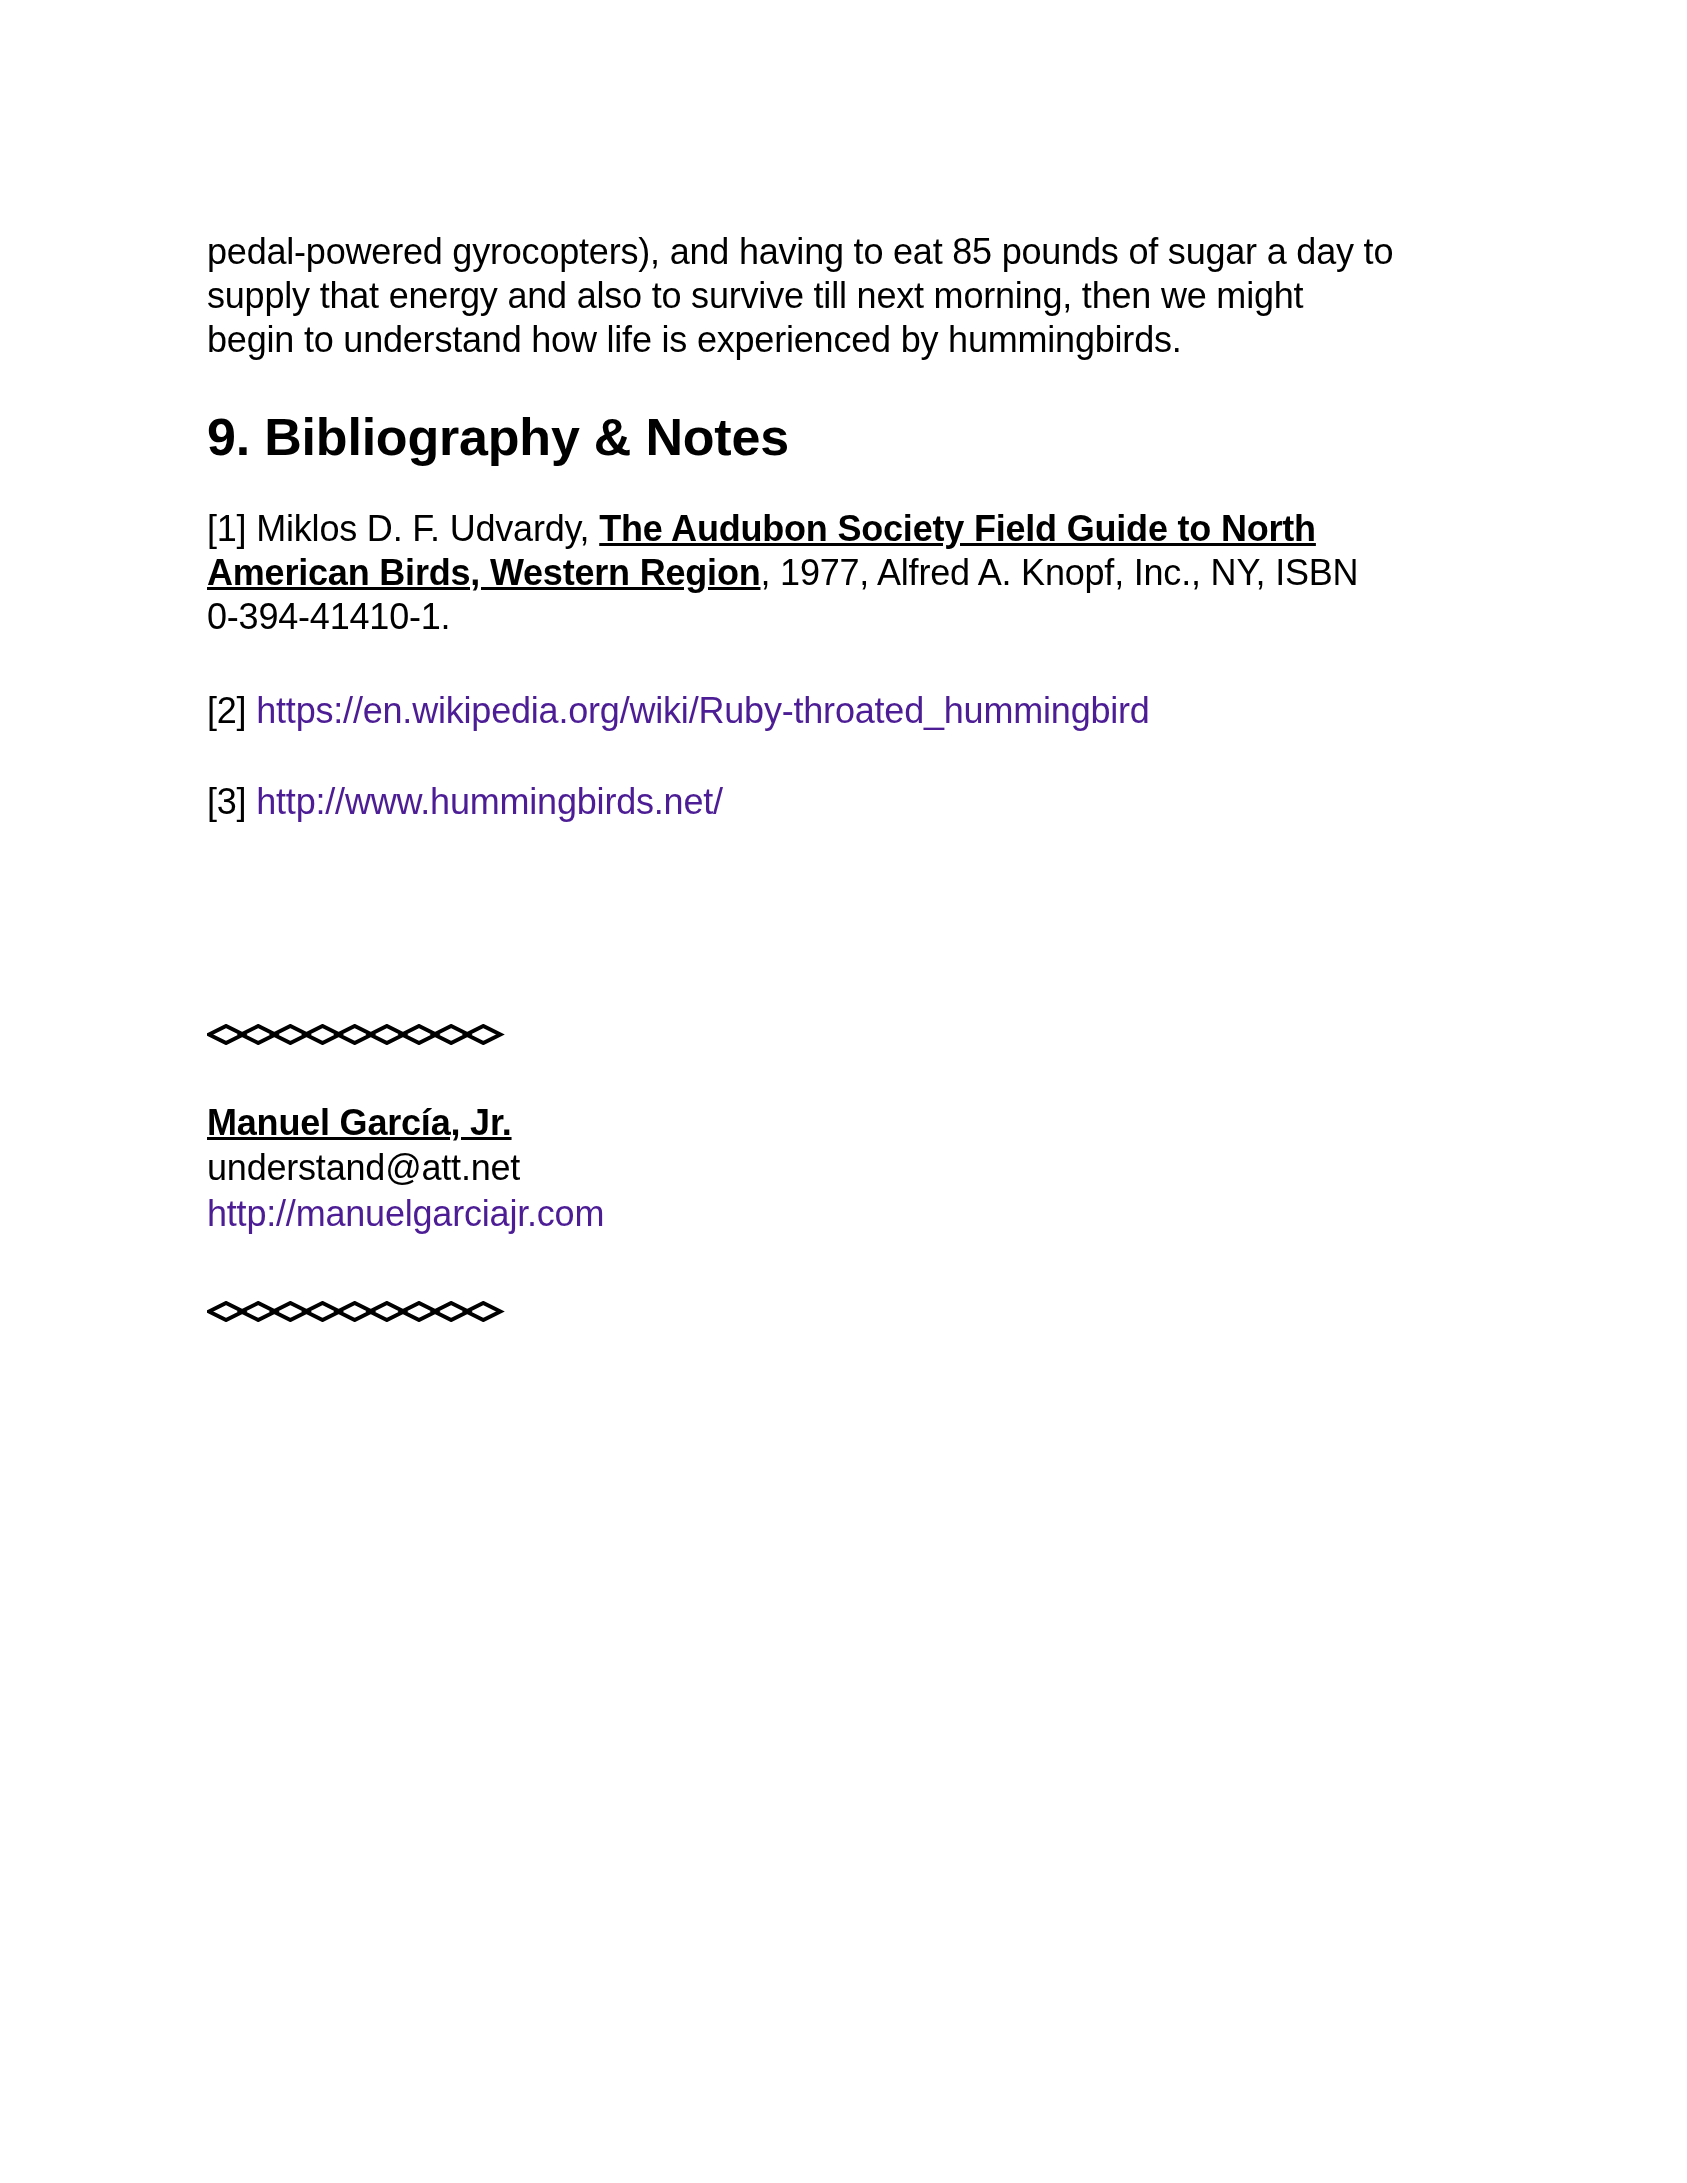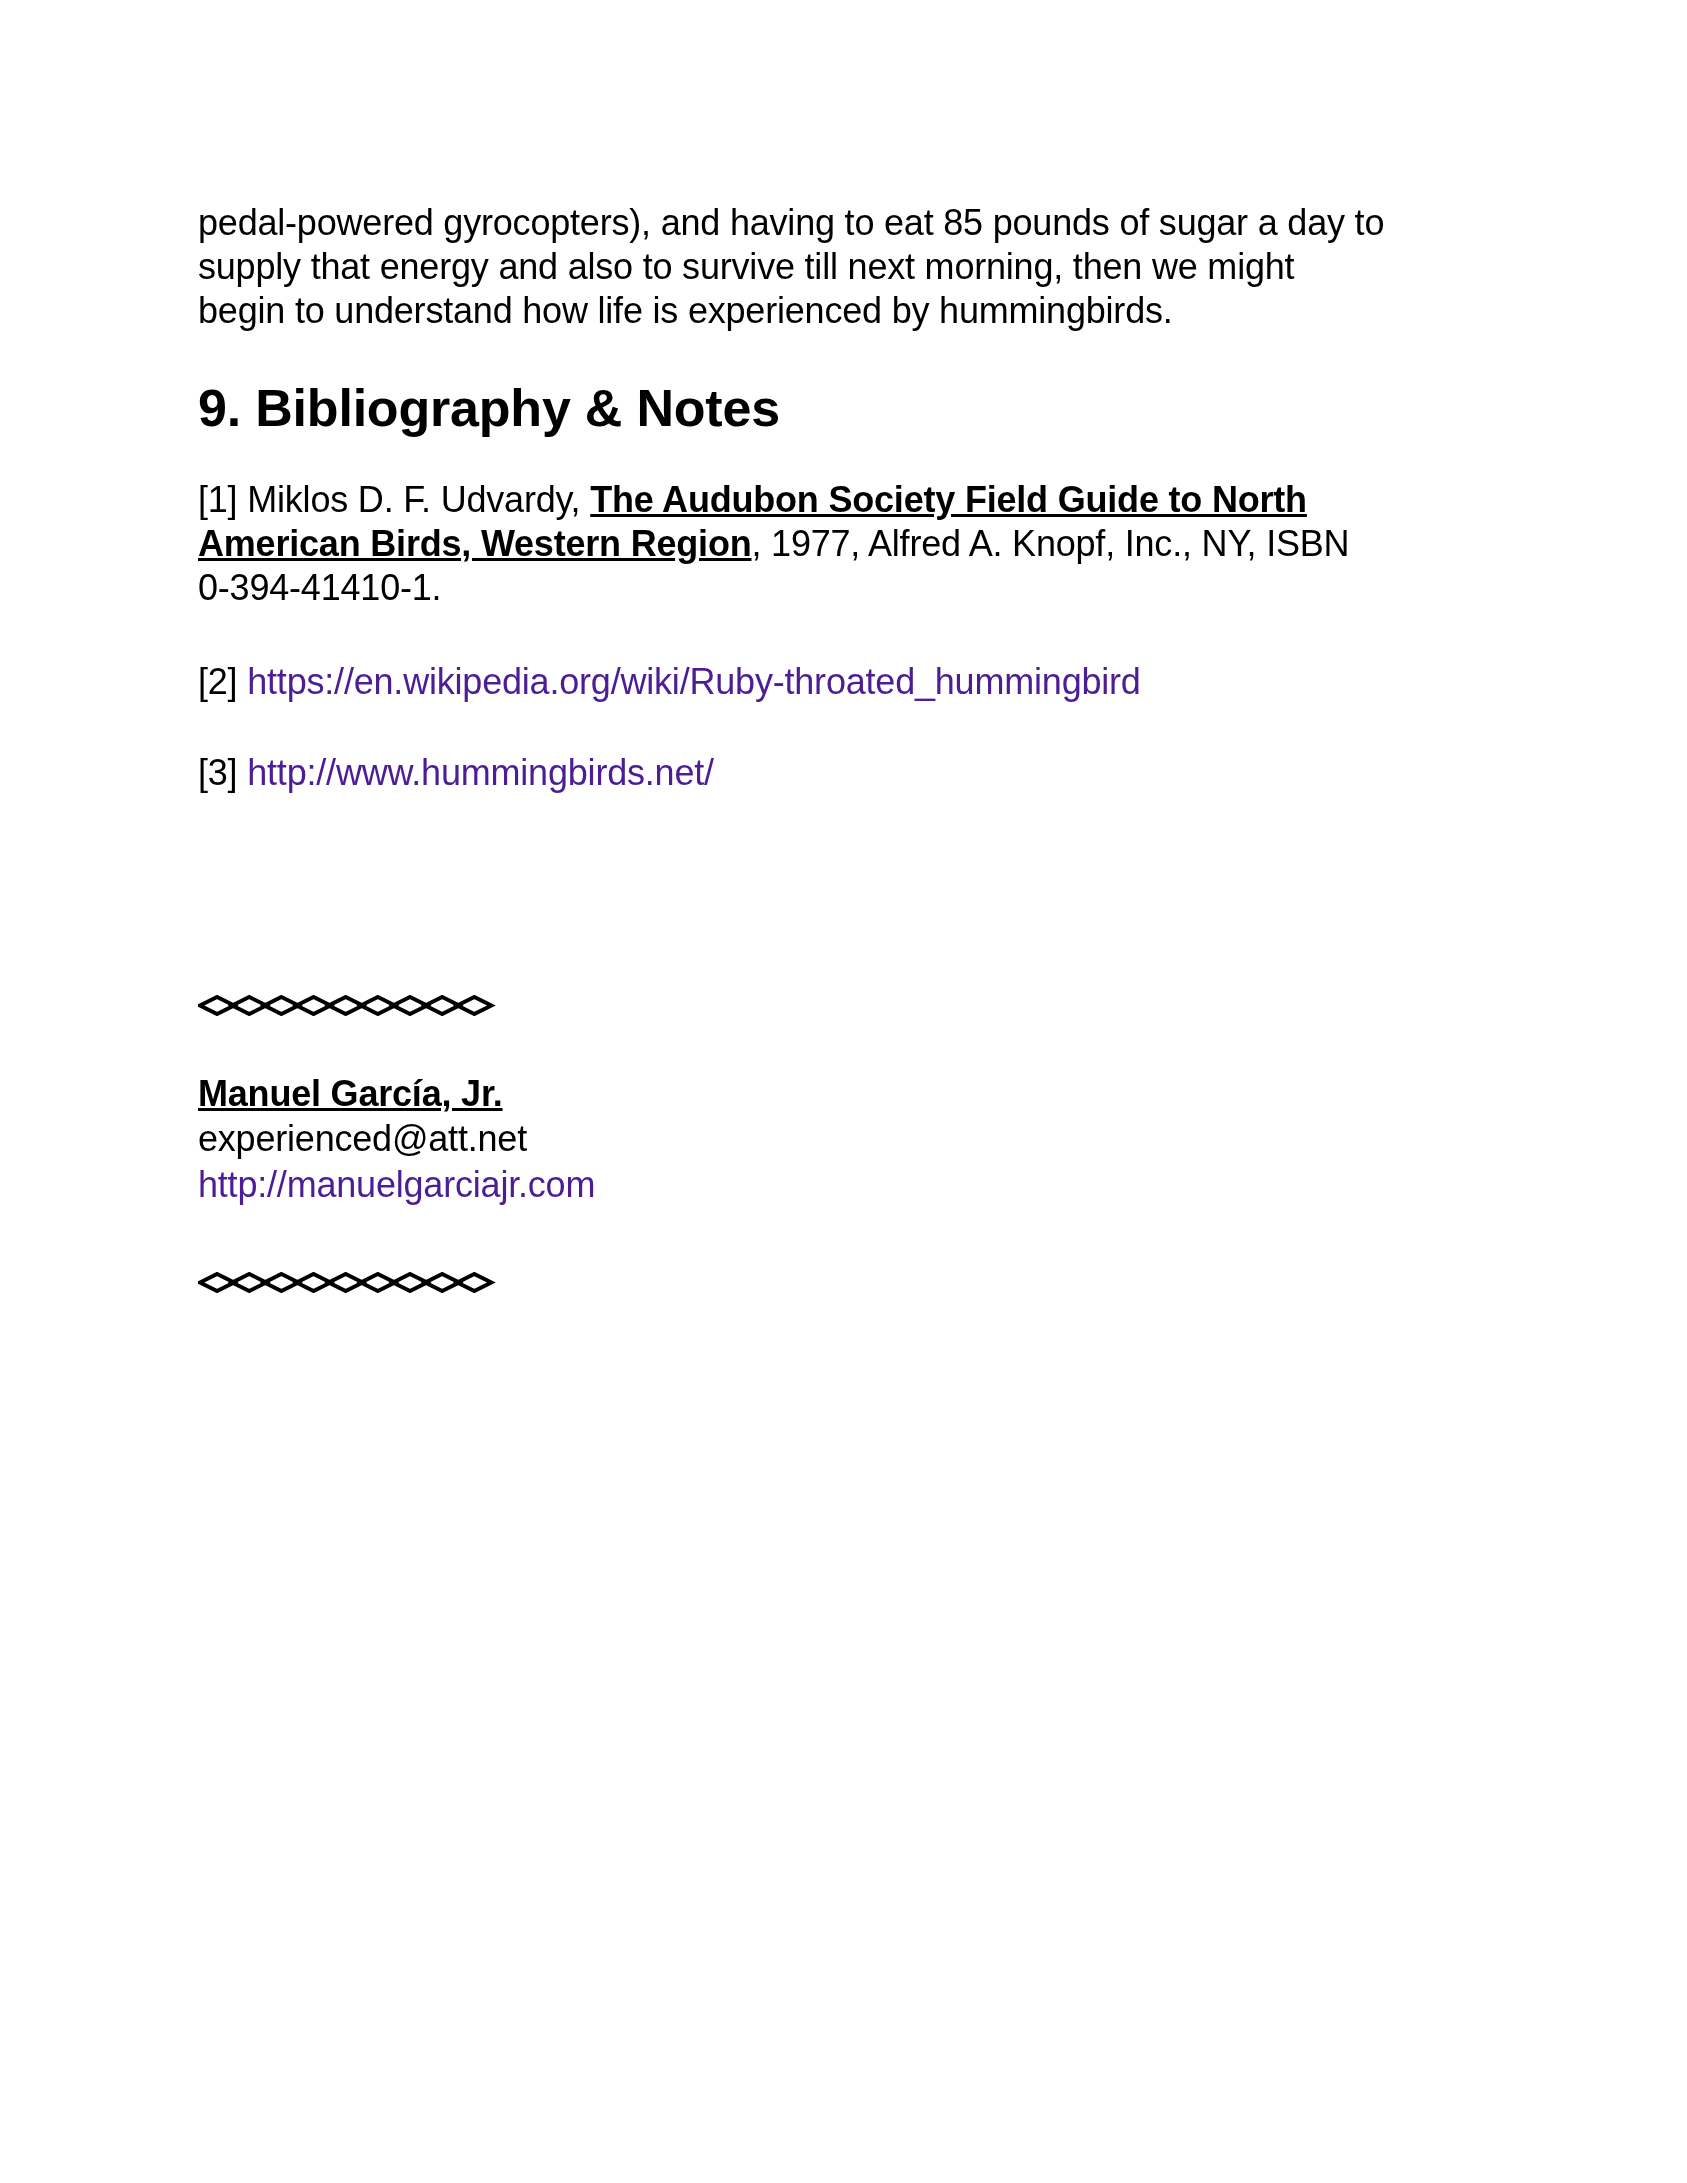--- a/index.html
+++ b/index.html
@@ -16,22 +16,23 @@
     height: 2183px;
     background: #ffffff;
     font-family: "Liberation Sans", "DejaVu Sans", sans-serif;
     color: #000000;
     font-size: 36px;
     line-height: 44px;
     letter-spacing: -0.2px;
   }
   .block {
     position: absolute;
-    left: 198px;
+    left: 207px;
     white-space: nowrap;
+    margin-top: 29px;
   }
   .line { height: 44px; }
   .bold { font-weight: bold; text-decoration: underline; }
   .heading {
     font-weight: bold;
     font-size: 52px;
   }
   .link {
     color: #4c1d95;
     text-decoration: none;
@@ -75,21 +76,21 @@
         <polygon points="148,16 174,3 200,16 174,29"></polygon>
         <polygon points="197,16 223,3 249,16 223,29"></polygon>
         <polygon points="246,16 272,3 298,16 272,29"></polygon>
         <polygon points="295,16 321,3 347,16 321,29"></polygon>
         <polygon points="344,16 370,3 396,16 370,29"></polygon>
         <polygon points="393,16 419,3 445,16 419,29"></polygon>
       </svg>
     </div>
 
   <div class="block bold" style="top:1072px">Manuel García, Jr.</div>
-  <div class="block" style="top:1117px">experienced@att.net</div>
+  <div class="block" style="top:1117px">understand@att.net</div>
   <div class="block" style="top:1163px"><a class="link">http://manuelgarciajr.com</a></div>
 
   <div class="block divider" style="top:1272px" aria-hidden="true">
       <svg width="298" height="21" viewBox="0 0 450 32" fill="none" stroke="#000000" stroke-width="6">
         <polygon points="1,16 27,3 53,16 27,29"></polygon>
         <polygon points="50,16 76,3 102,16 76,29"></polygon>
         <polygon points="99,16 125,3 151,16 125,29"></polygon>
         <polygon points="148,16 174,3 200,16 174,29"></polygon>
         <polygon points="197,16 223,3 249,16 223,29"></polygon>
         <polygon points="246,16 272,3 298,16 272,29"></polygon>

